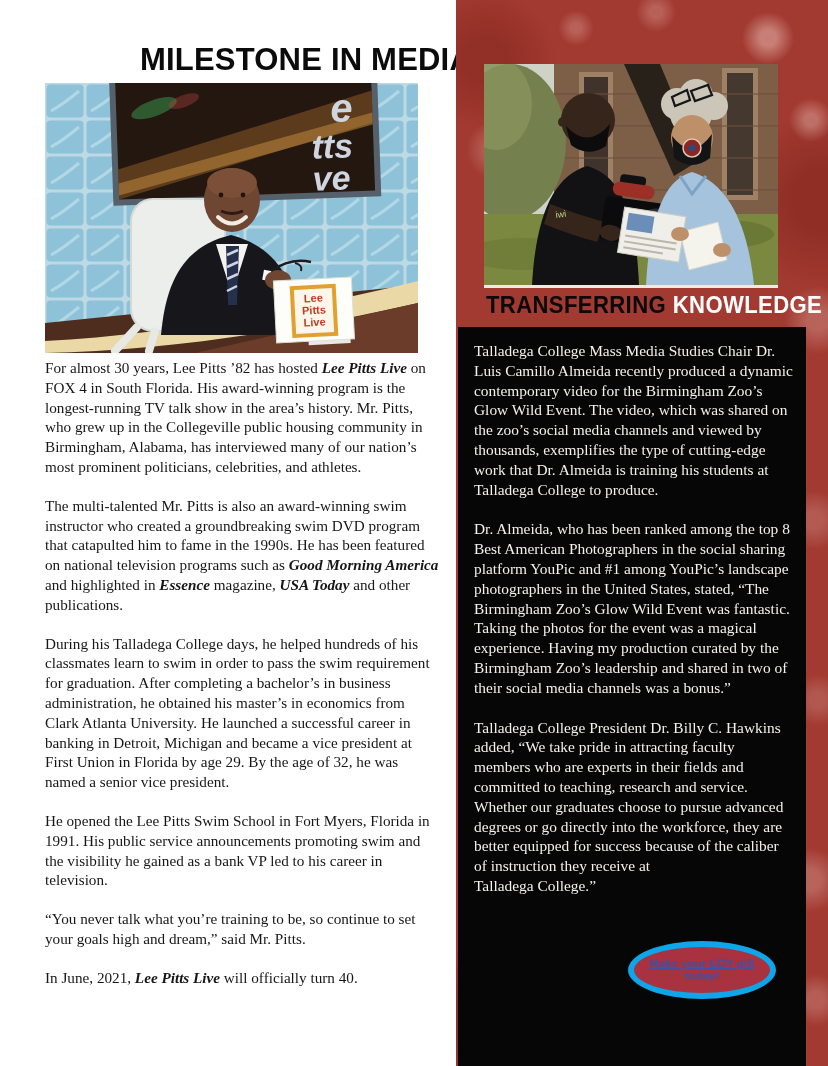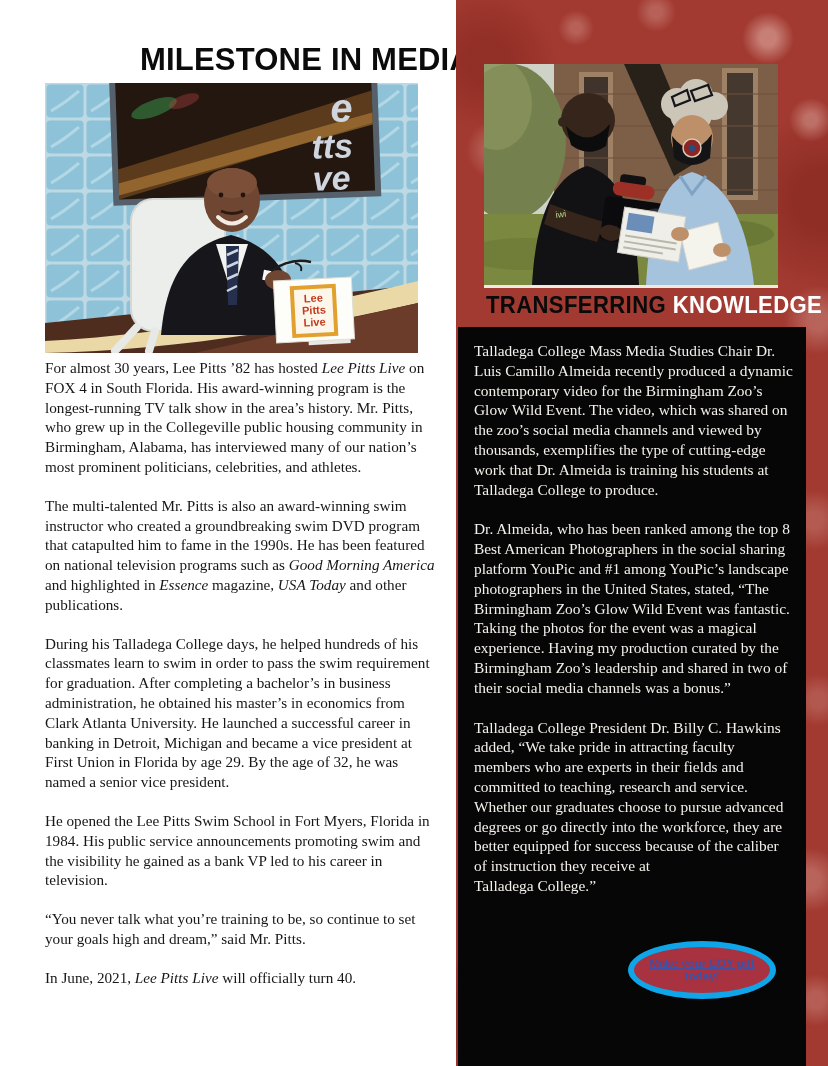--- a/index.html
+++ b/index.html
@@ -13,21 +13,21 @@
   
   .left-col{position:absolute;left:0;top:0;width:456px;height:1066px;background:#fff;}
   .headline{
     position:absolute;top:26px;left:0;width:456px;margin:16px;text-align:right;
     font-family:"Liberation Sans",sans-serif;font-weight:bold;font-size:31px;
     color:#0b0b0b;letter-spacing:.2px;
   }
   .photo-left{position:absolute;left:45px;top:83px;width:373px;height:270px;overflow:hidden;background:#8ec2d8;}
   .left-text{position:absolute;left:45px;top:358px;width:394px;font-size:15.2px;line-height:19.8px;color:#161616;}
   .left-text p{margin:0 0 19px 0;}
-  .italic{font-style:italic;}
+  .italic{font-style:italic;font-weight:bold;}
 
   
   .right-col{
     position:absolute;left:456px;top:0;width:372px;height:1066px;
     background-color:#a23a31;
     background-image:
       radial-gradient(circle at 312px 38px, rgba(236,196,186,.50) 0 8px, rgba(236,196,186,0) 26px),
       radial-gradient(circle at 355px 120px, rgba(236,196,186,.40) 0 6px, rgba(236,196,186,0) 22px),
       radial-gradient(circle at 120px 28px, rgba(231,186,176,.30) 0 5px, rgba(231,186,176,0) 18px),
       radial-gradient(circle at 200px 12px, rgba(231,186,176,.30) 0 6px, rgba(231,186,176,0) 20px),
@@ -137,21 +137,21 @@
           <text x="269" y="231" text-anchor="middle" font-size="11" font-weight="bold" fill="#c33b22">Pitts</text>
           <text x="269" y="243" text-anchor="middle" font-size="11" font-weight="bold" fill="#c33b22">Live</text>
         </g>
       </svg>
     </div>
 
     <div class="left-text">
       <p><span>For almost 30 years, Lee Pitts ’82 has hosted </span><span class="italic">Lee Pitts Live</span><span> on FOX 4 in South Florida. His award-winning program is the longest-running TV talk show in the area’s history. Mr. Pitts, who grew up in the Collegeville public housing community in Birmingham, Alabama, has interviewed many of our nation’s most prominent politicians, celebrities, and athletes.</span></p>
       <p><span>The multi-talented Mr. Pitts is also an award-winning swim instructor who created a groundbreaking swim DVD program that catapulted him to fame in the 1990s. He has been featured on national television programs such as </span><span class="italic">Good Morning America</span><span> and highlighted in </span><span class="italic">Essence</span><span> magazine, </span><span class="italic">USA Today</span><span> and other publications.</span></p>
       <p><span>During his Talladega College days, he helped hundreds of his classmates learn to swim in order to pass the swim requirement for graduation. After completing a bachelor’s in business administration, he obtained his master’s in economics from Clark Atlanta University. He launched a successful career in banking in Detroit, Michigan and became a vice president at First Union in Florida by age 29. By the age of 32, he was named a senior vice president.</span></p>
-      <p><span>He opened the Lee Pitts Swim School in Fort Myers, Florida in 1984.  His public service announcements promoting swim and the visibility he gained as a bank VP led to his career in television.</span></p>
+      <p><span>He opened the Lee Pitts Swim School in Fort Myers, Florida in 1991.  His public service announcements promoting swim and the visibility he gained as a bank VP led to his career in television.</span></p>
       <p><span>“You never talk what you’re training to be, so continue to set your goals high and dream,” said Mr. Pitts.</span></p>
       <p><span>In June, 2021, </span><span class="italic">Lee Pitts Live</span><span> will officially turn 40.</span></p>
     </div>
   </div>
 
   <div class="right-col">
 
     <div class="photo-right">
       <svg width="294" height="221" viewBox="0 0 294 221">
         <rect width="294" height="160" fill="#cfd2c6"></rect>

